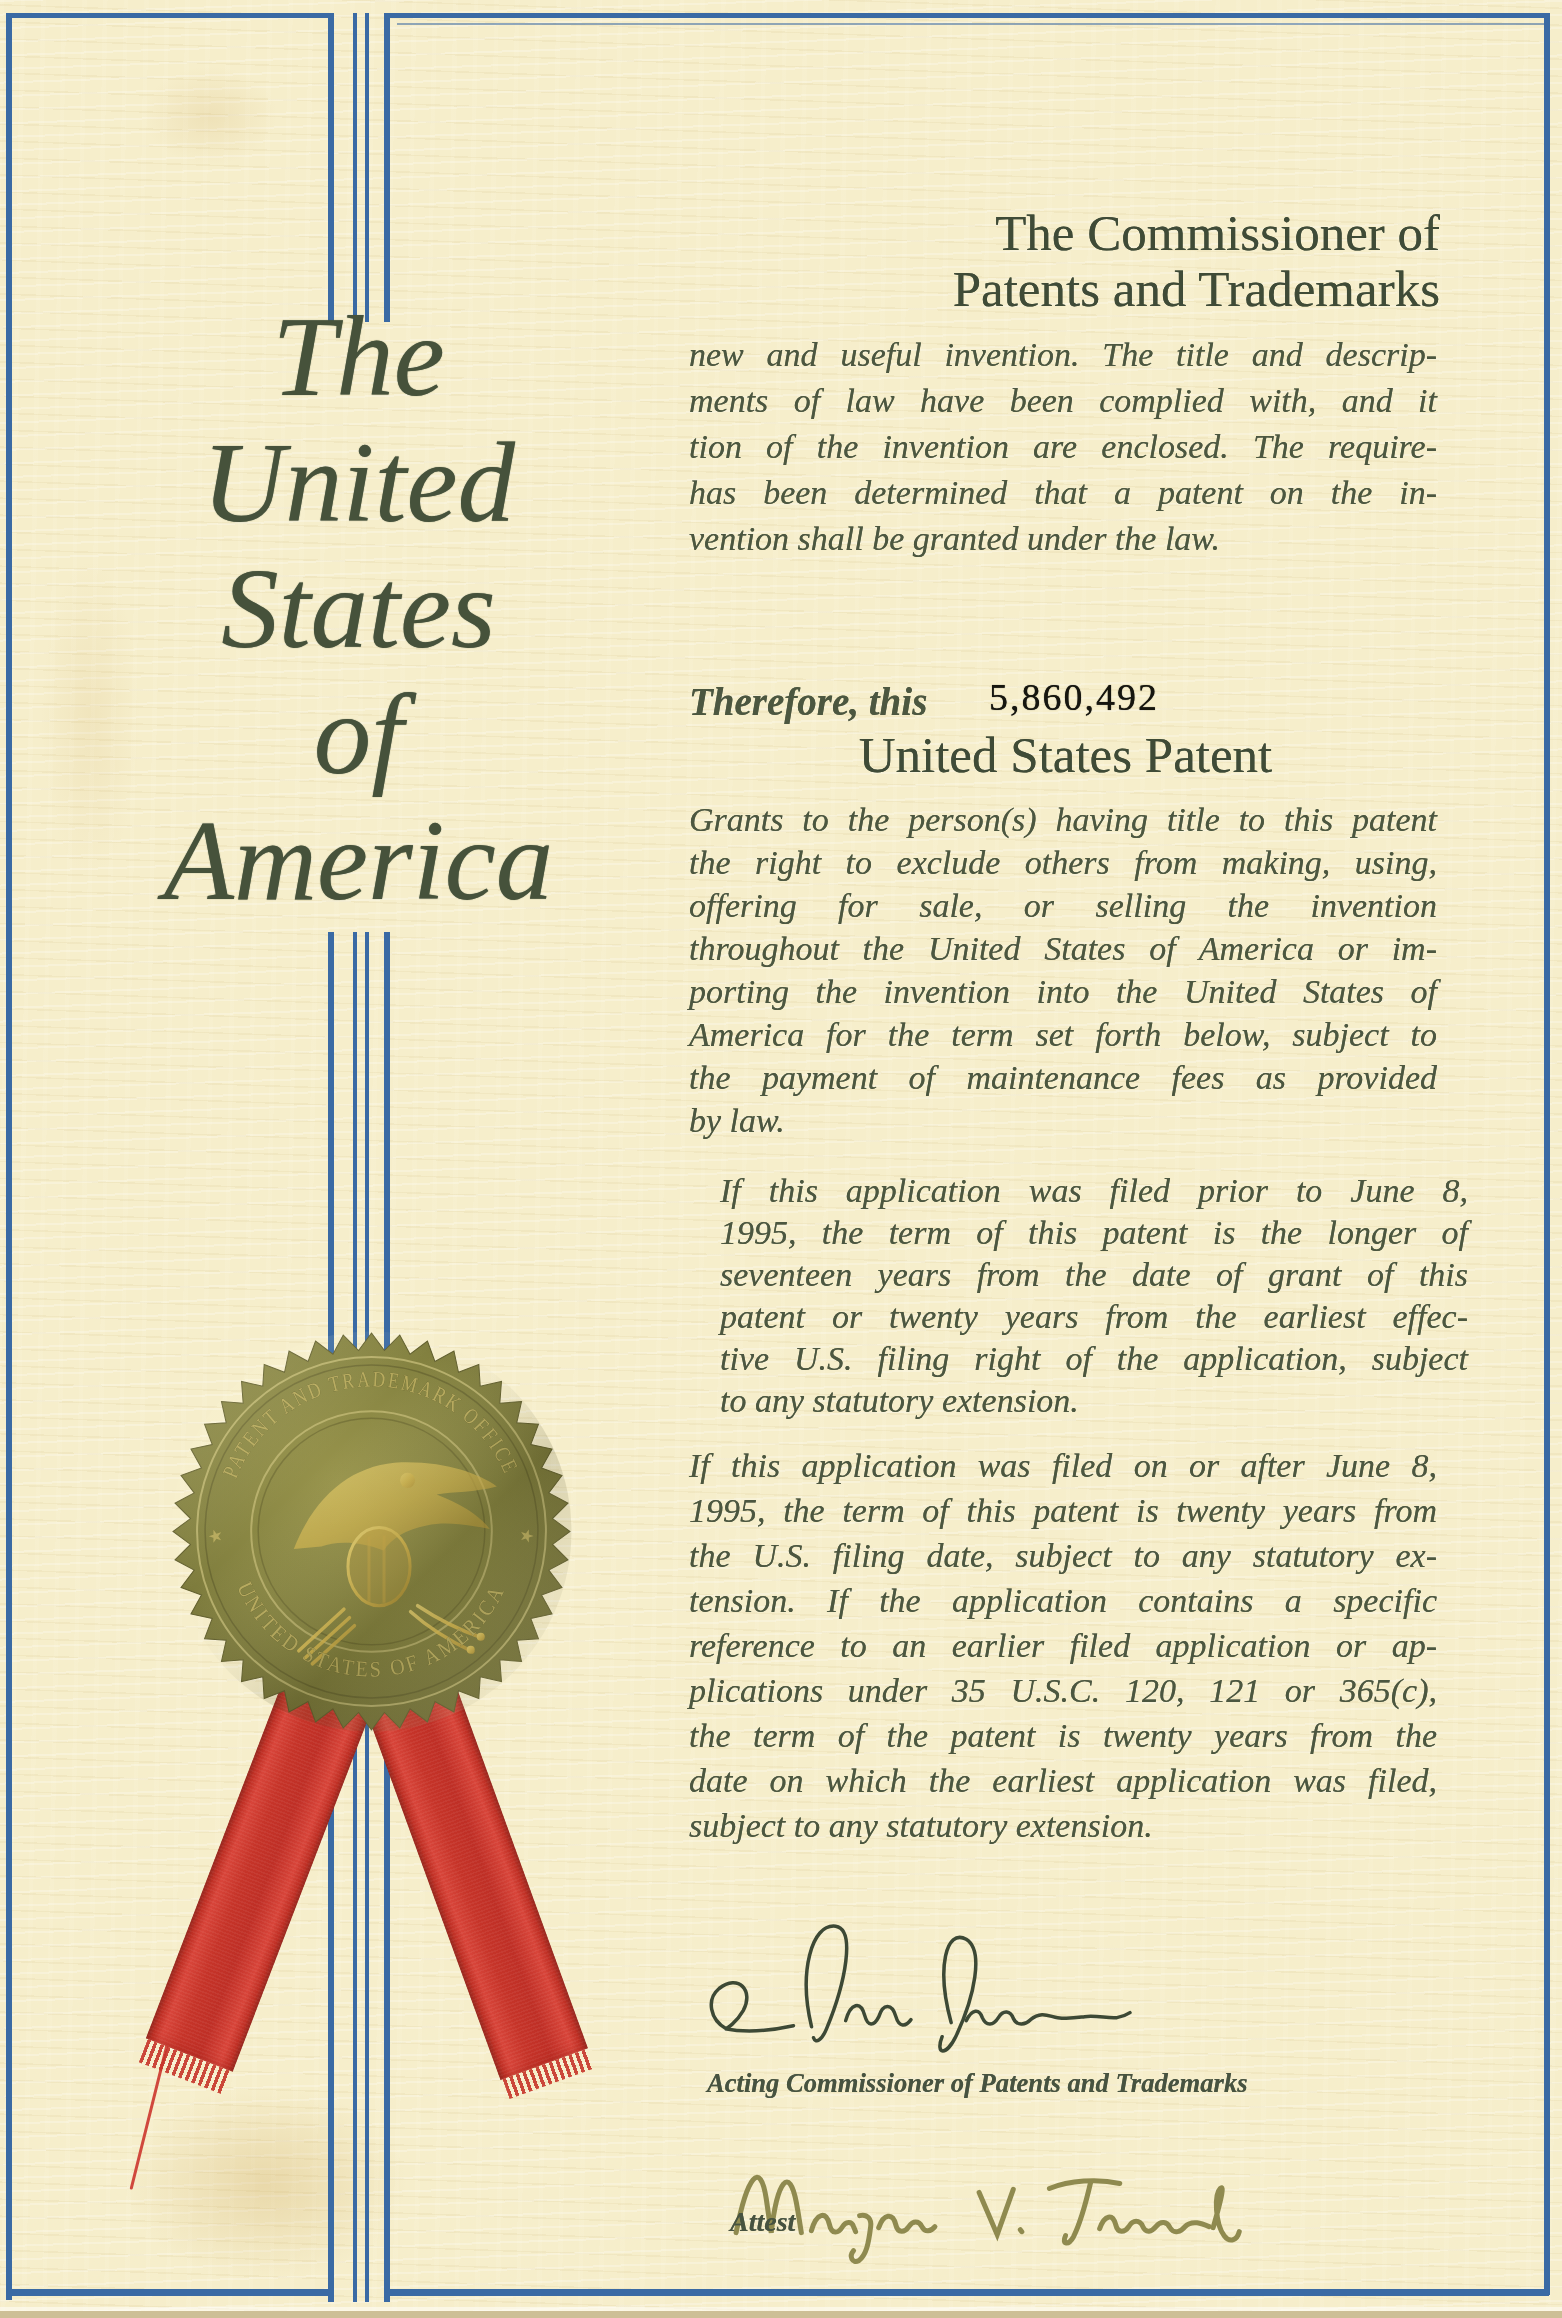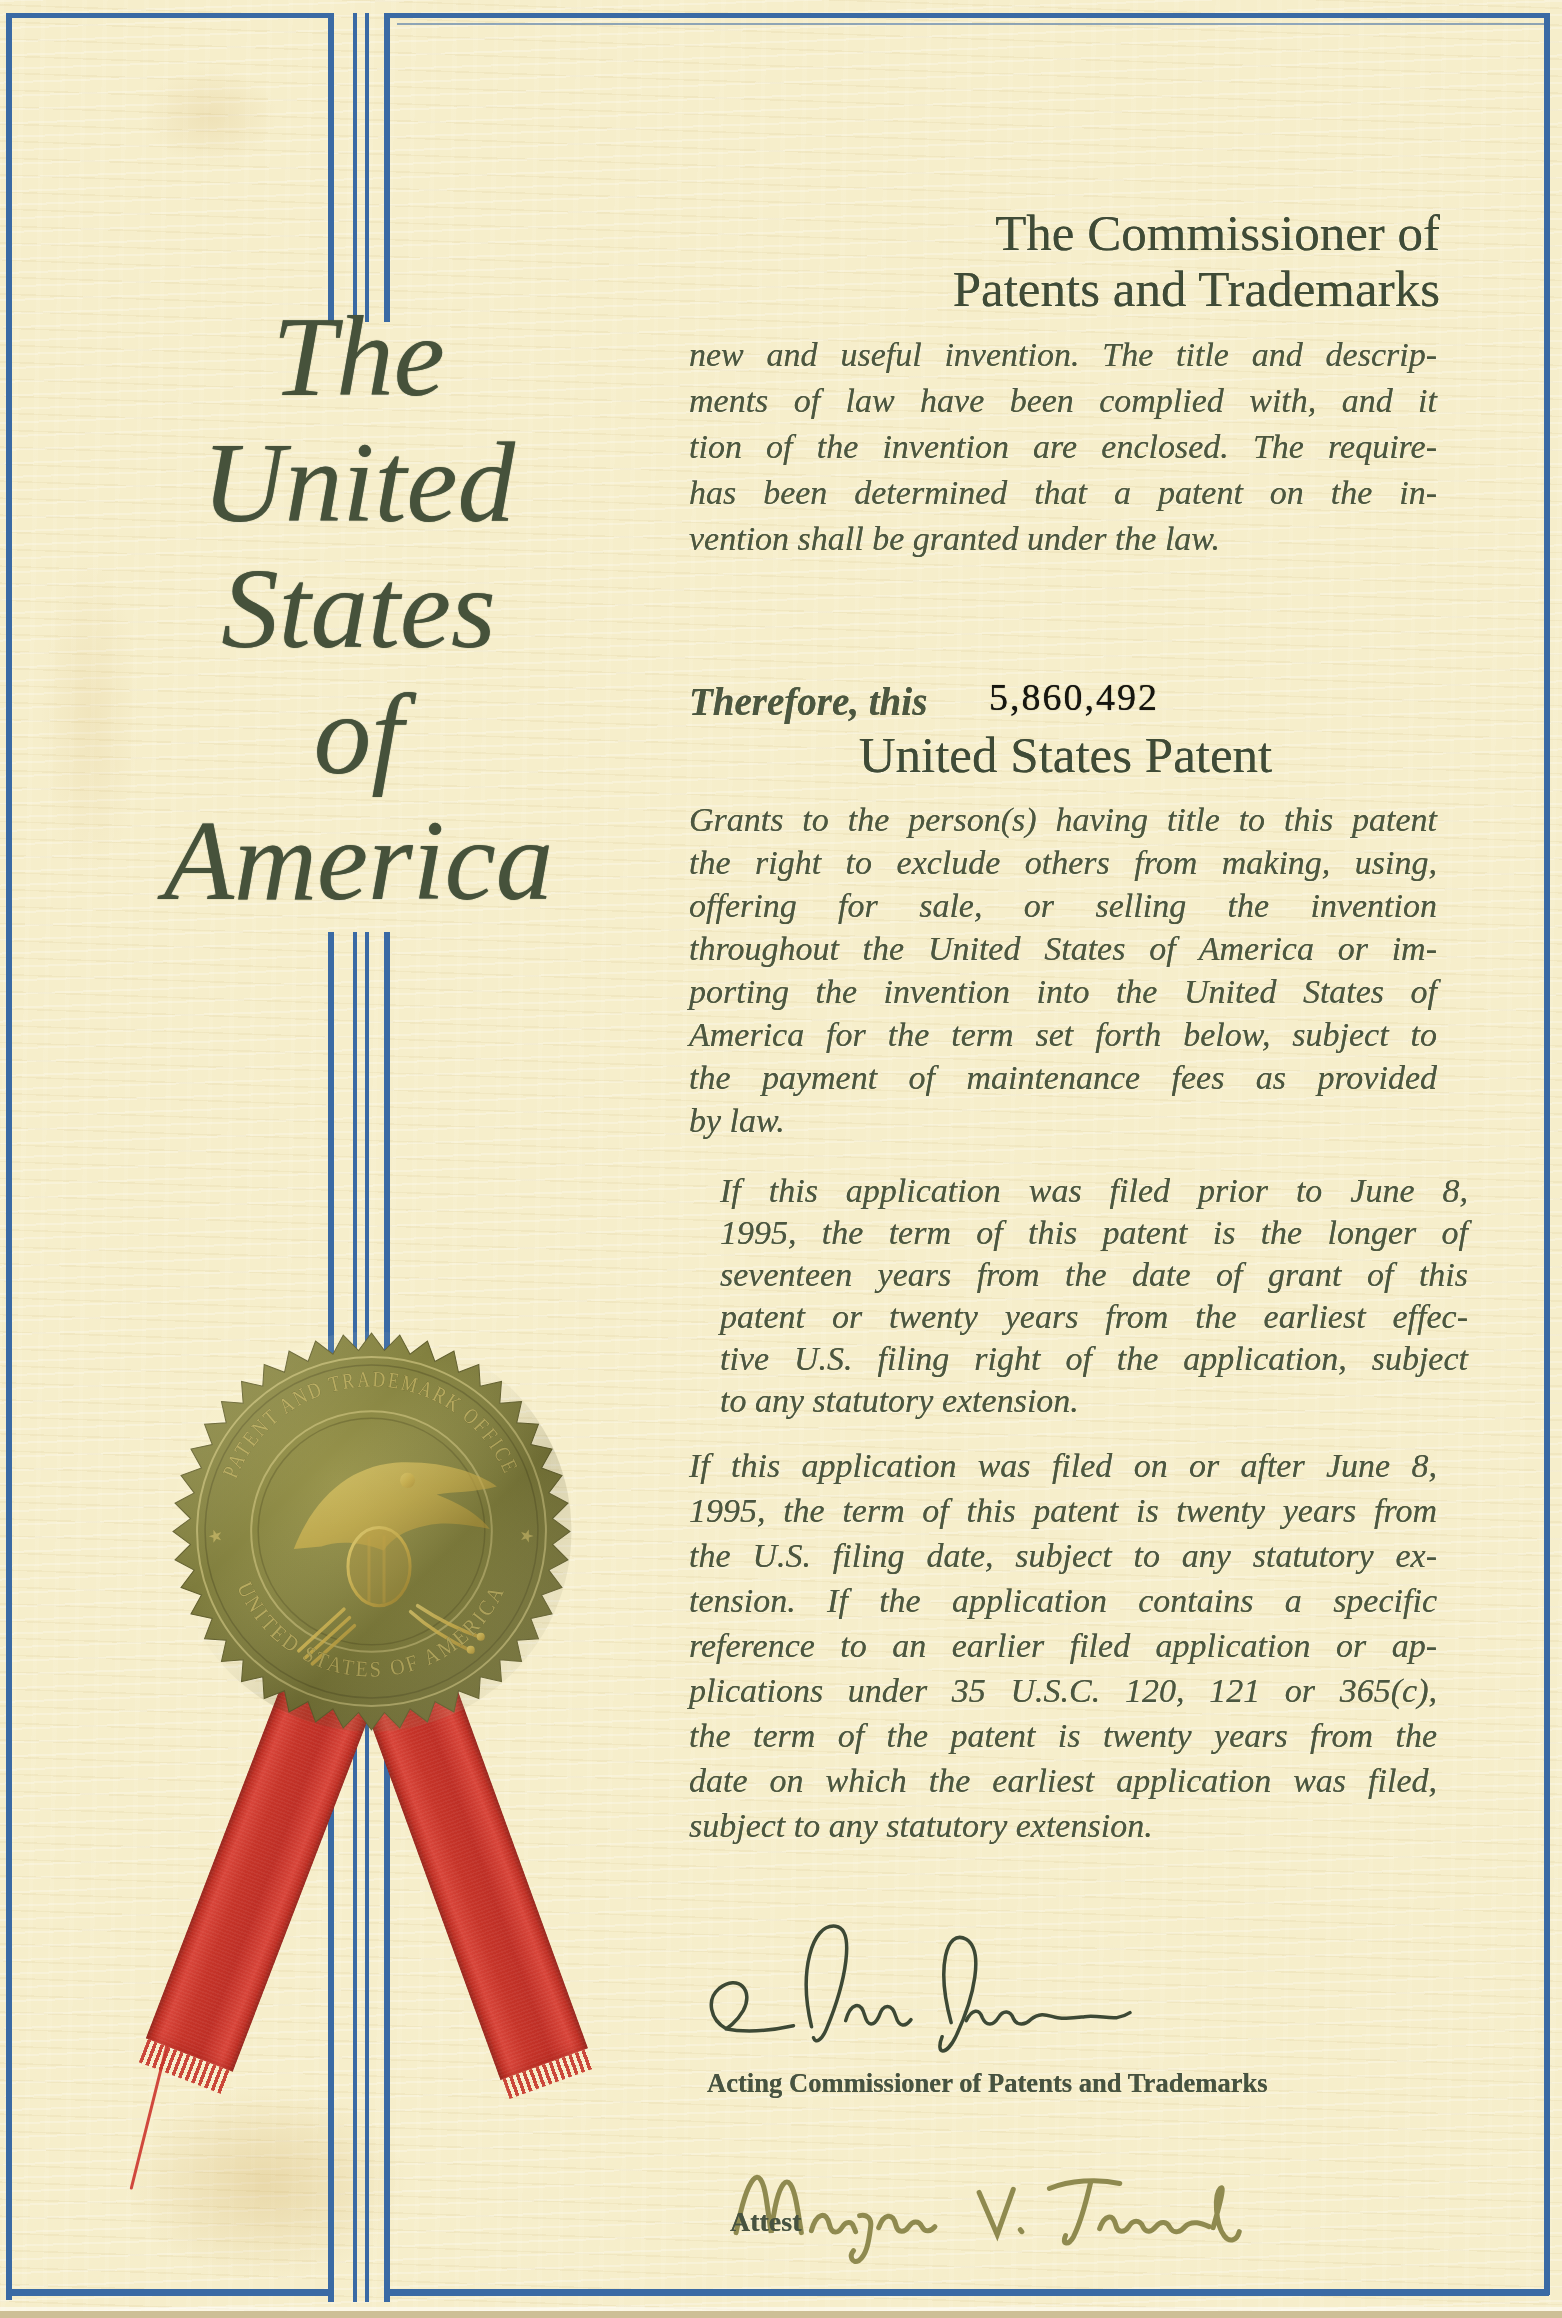--- a/index.html
+++ b/index.html
@@ -39,21 +39,21 @@
     color:#46523b;text-shadow:0 0 1px rgba(70,82,59,0.8);
     text-align:center;z-index:5;
   }
   .script-title .tl{text-align:center;}
   .therefore{font-style:italic;font-size:39px;font-weight:600;z-index:5;}
   .patent-number{
     position:absolute;left:300px;top:-4px;
     font-style:normal;font-weight:400;color:#16160f;
     font-size:38px;letter-spacing:2px;text-shadow:0 0 0.8px #16160f;text-align:center;
   }
-  .small-italic{font-weight:700;z-index:5;color:#475340;text-shadow:0 0 0.5px rgba(71,83,64,0.8);}
+  .small-italic{font-style:italic;font-weight:700;z-index:5;color:#475340;text-shadow:0 0 0.5px rgba(71,83,64,0.8);}
   
   .ribbon{position:absolute;transform-origin:50% 0;}
   .ribbon .cloth{
     position:absolute;inset:0;
     background:
       repeating-linear-gradient(0deg, rgba(255,255,255,0.05) 0 1.5px, rgba(0,0,0,0) 1.5px 3.5px),
       linear-gradient(90deg,#9d2b22 0%,#c33227 6%,#d8453a 15%,#c63429 36%,#bf2f26 60%,#d8453a 84%,#c33227 94%,#9d2b22 100%);
     box-shadow:inset 0 0 12px rgba(120,20,12,0.35);
   }
   .ribbon .fringe{

